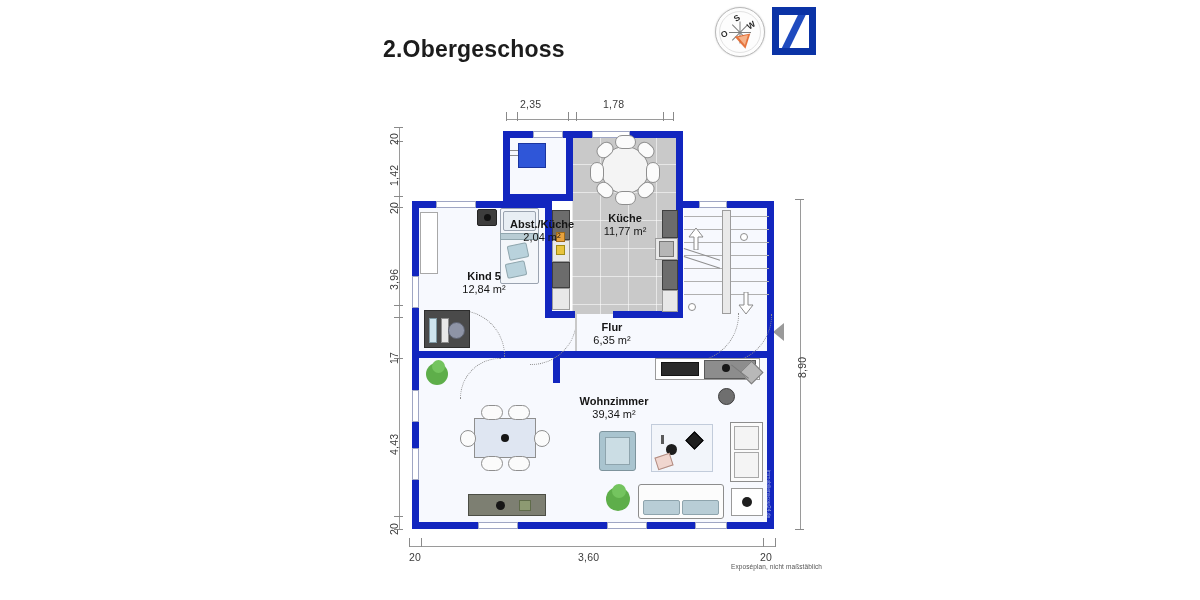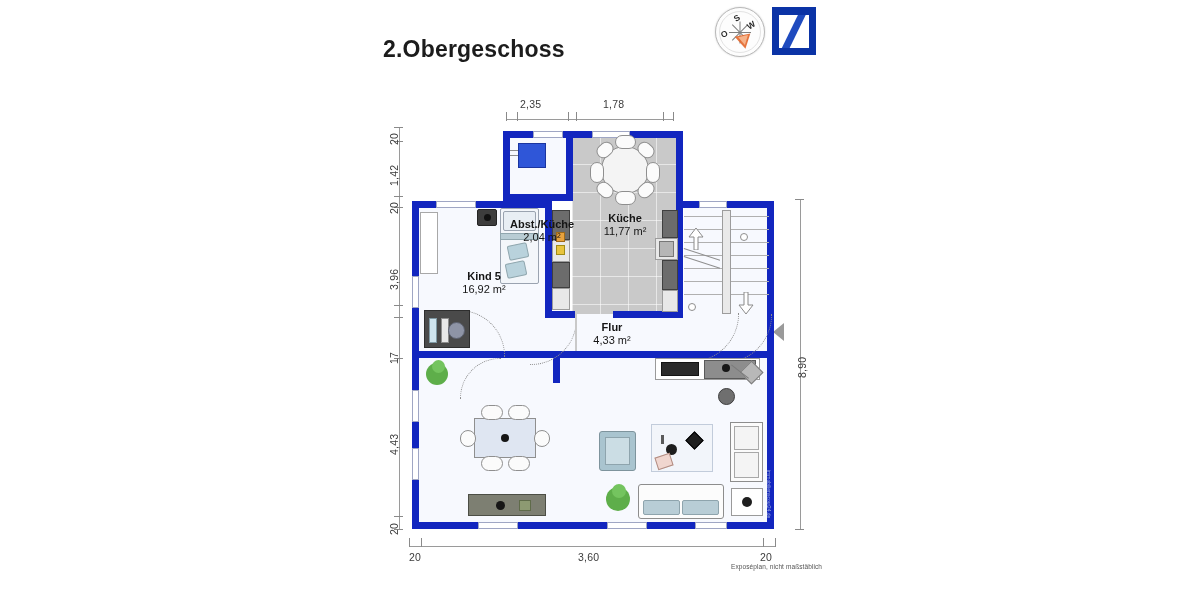--- a/index.html
+++ b/index.html
@@ -361,23 +361,27 @@
   <div class="roomlabel" style="left:510px;top:170px;width:64px;margin-top:48px;">
     <span class="nm">Abst./Küche</span>
     <span class="ar">2,04 m²</span>
   </div>
   <div class="roomlabel" style="left:575px;top:212px;width:100px;text-align:center;">
     <span class="nm">Küche</span>
     <span class="ar">11,77 m²</span>
   </div>
   <div class="roomlabel" style="left:434px;top:270px;width:100px;">
     <span class="nm">Kind 5</span>
-    <span class="ar">16,92 m²</span>
+    <span class="ar">12,84 m²</span>
   </div>
   <div class="roomlabel" style="left:562px;top:321px;width:100px;">
     <span class="nm">Flur</span>
-    <span class="ar">4,33 m²</span>
+    <span class="ar">6,35 m²</span>
+  </div>
+  <div class="roomlabel" style="left:528px;top:395px;width:172px;">
+    <span class="nm">Wohnzimmer</span>
+    <span class="ar">39,34 m²</span>
   </div>
 
   <div class="footer" style="left:731px;top:563px;">Exposéplan, nicht maßstäblich</div>
   <div class="watermark" style="left:772px;top:470px;">immobilienscout24.de</div>
 
 </div>
 
 </body></html>

